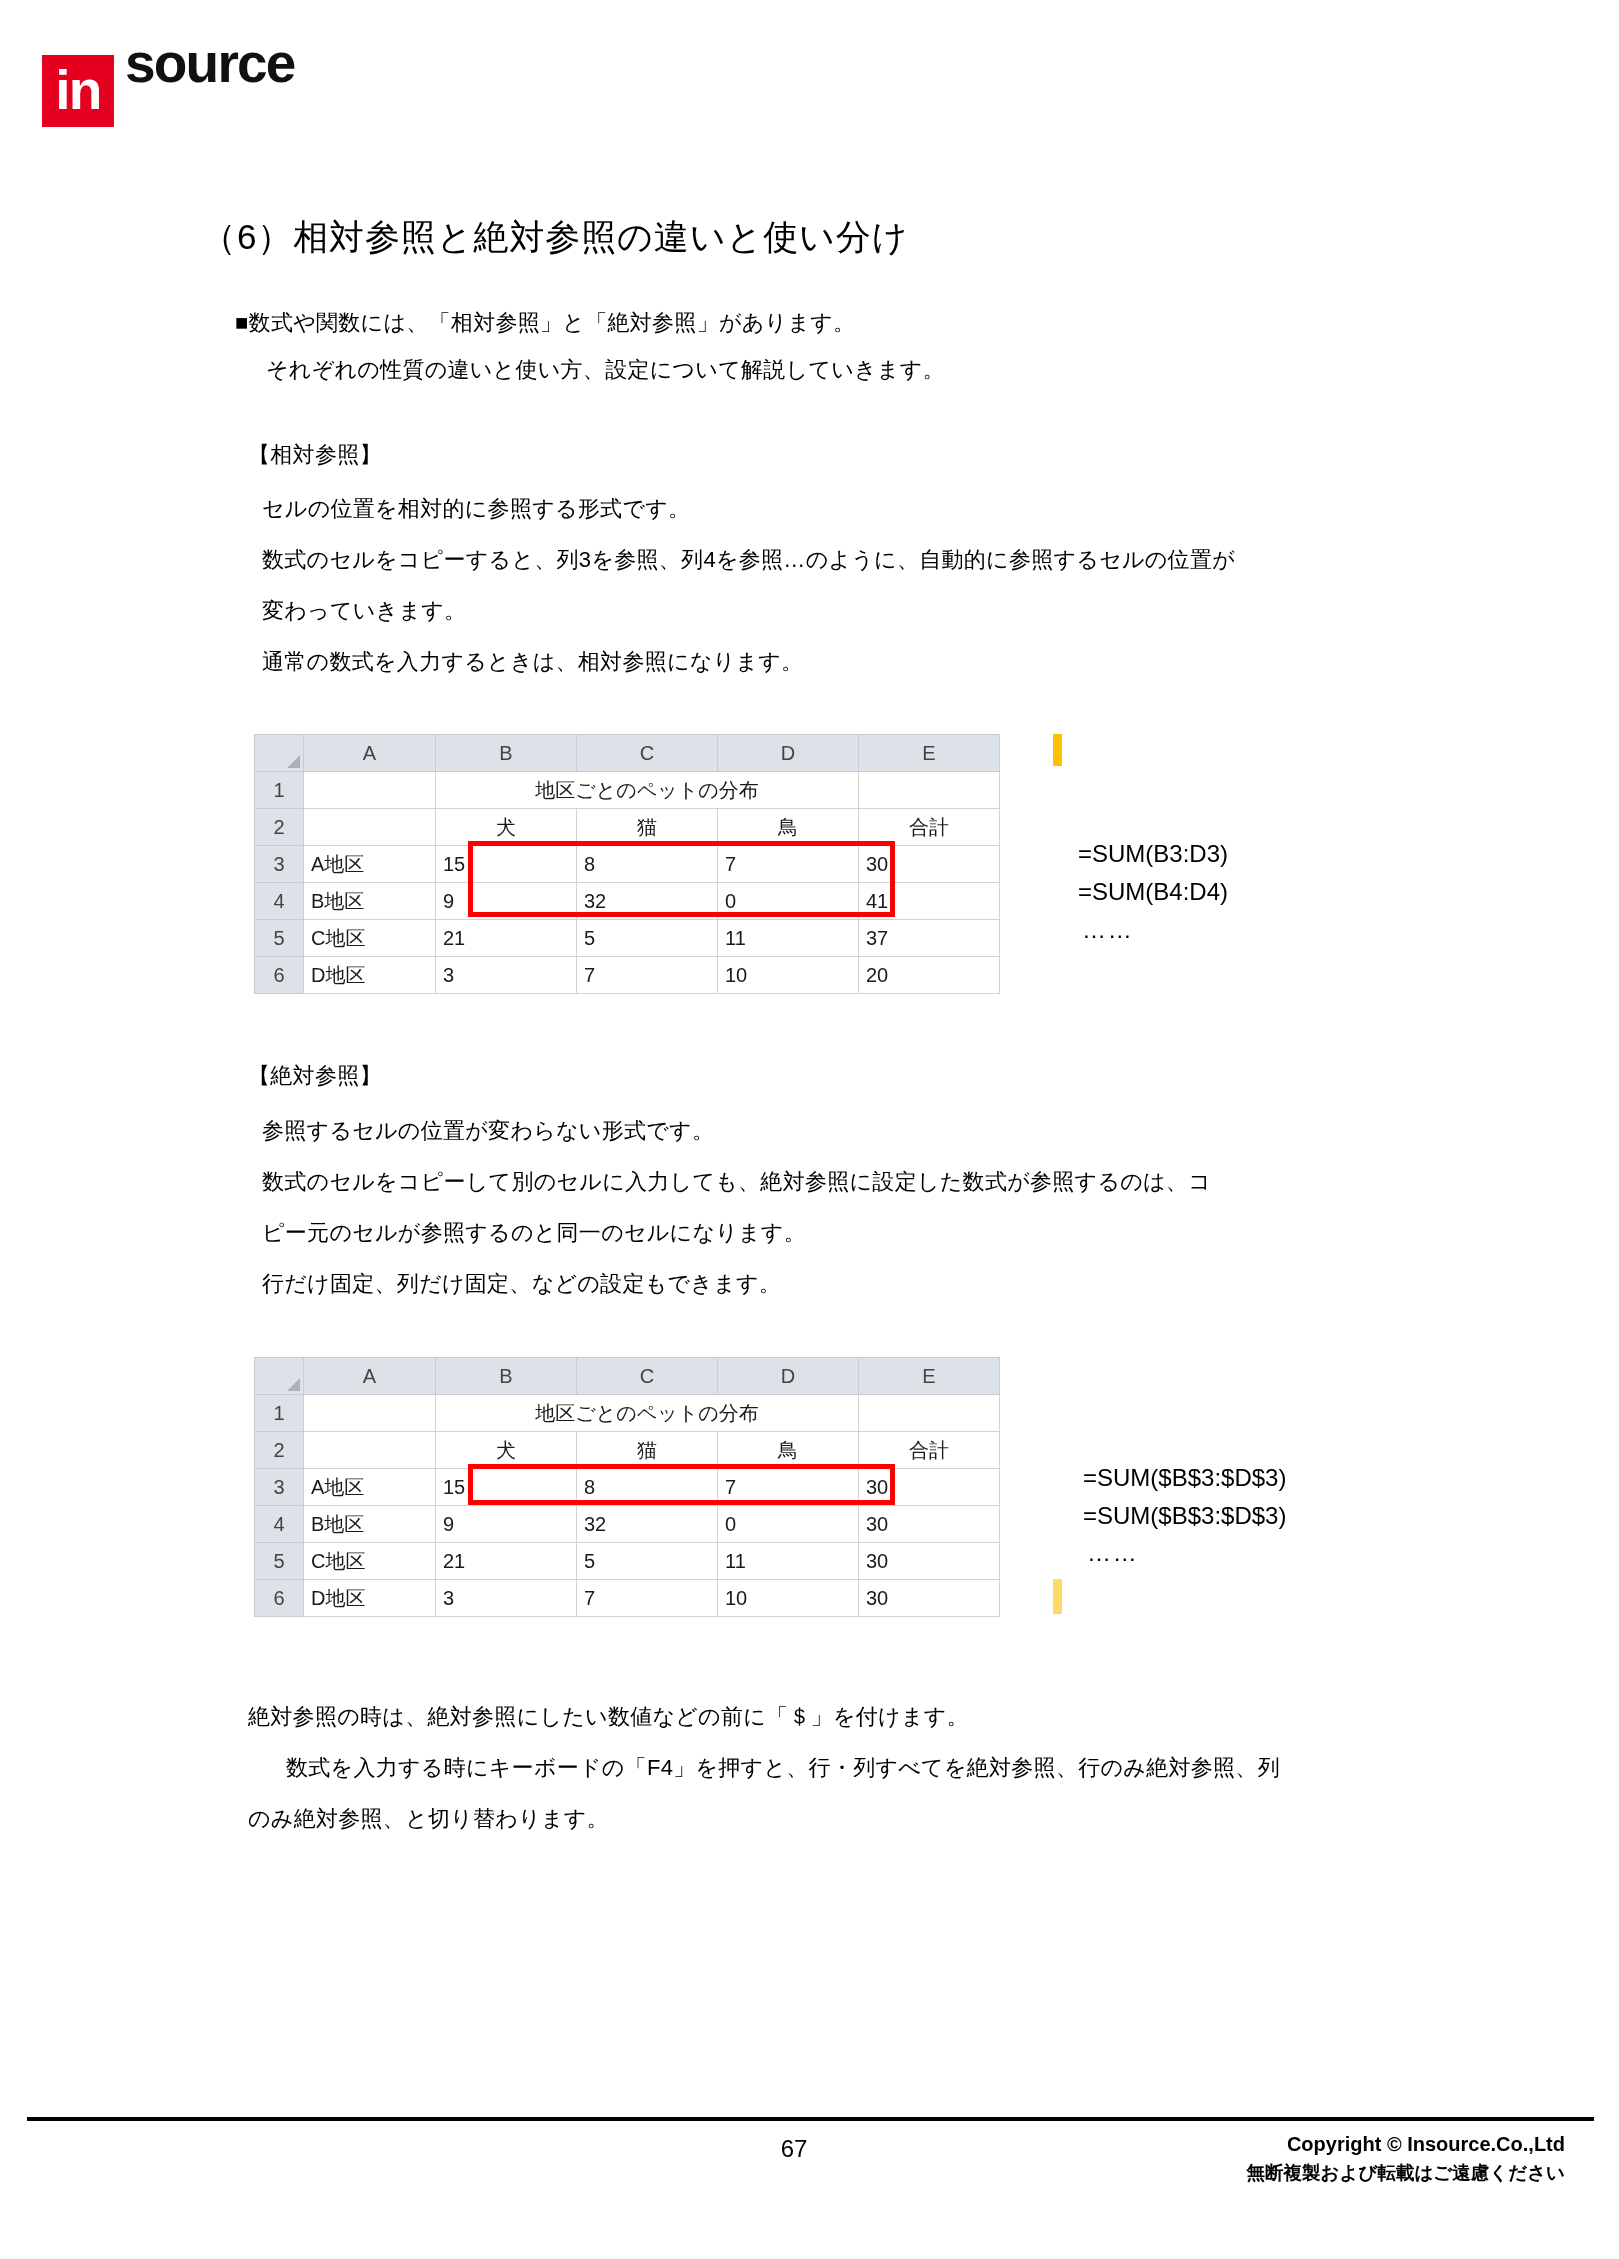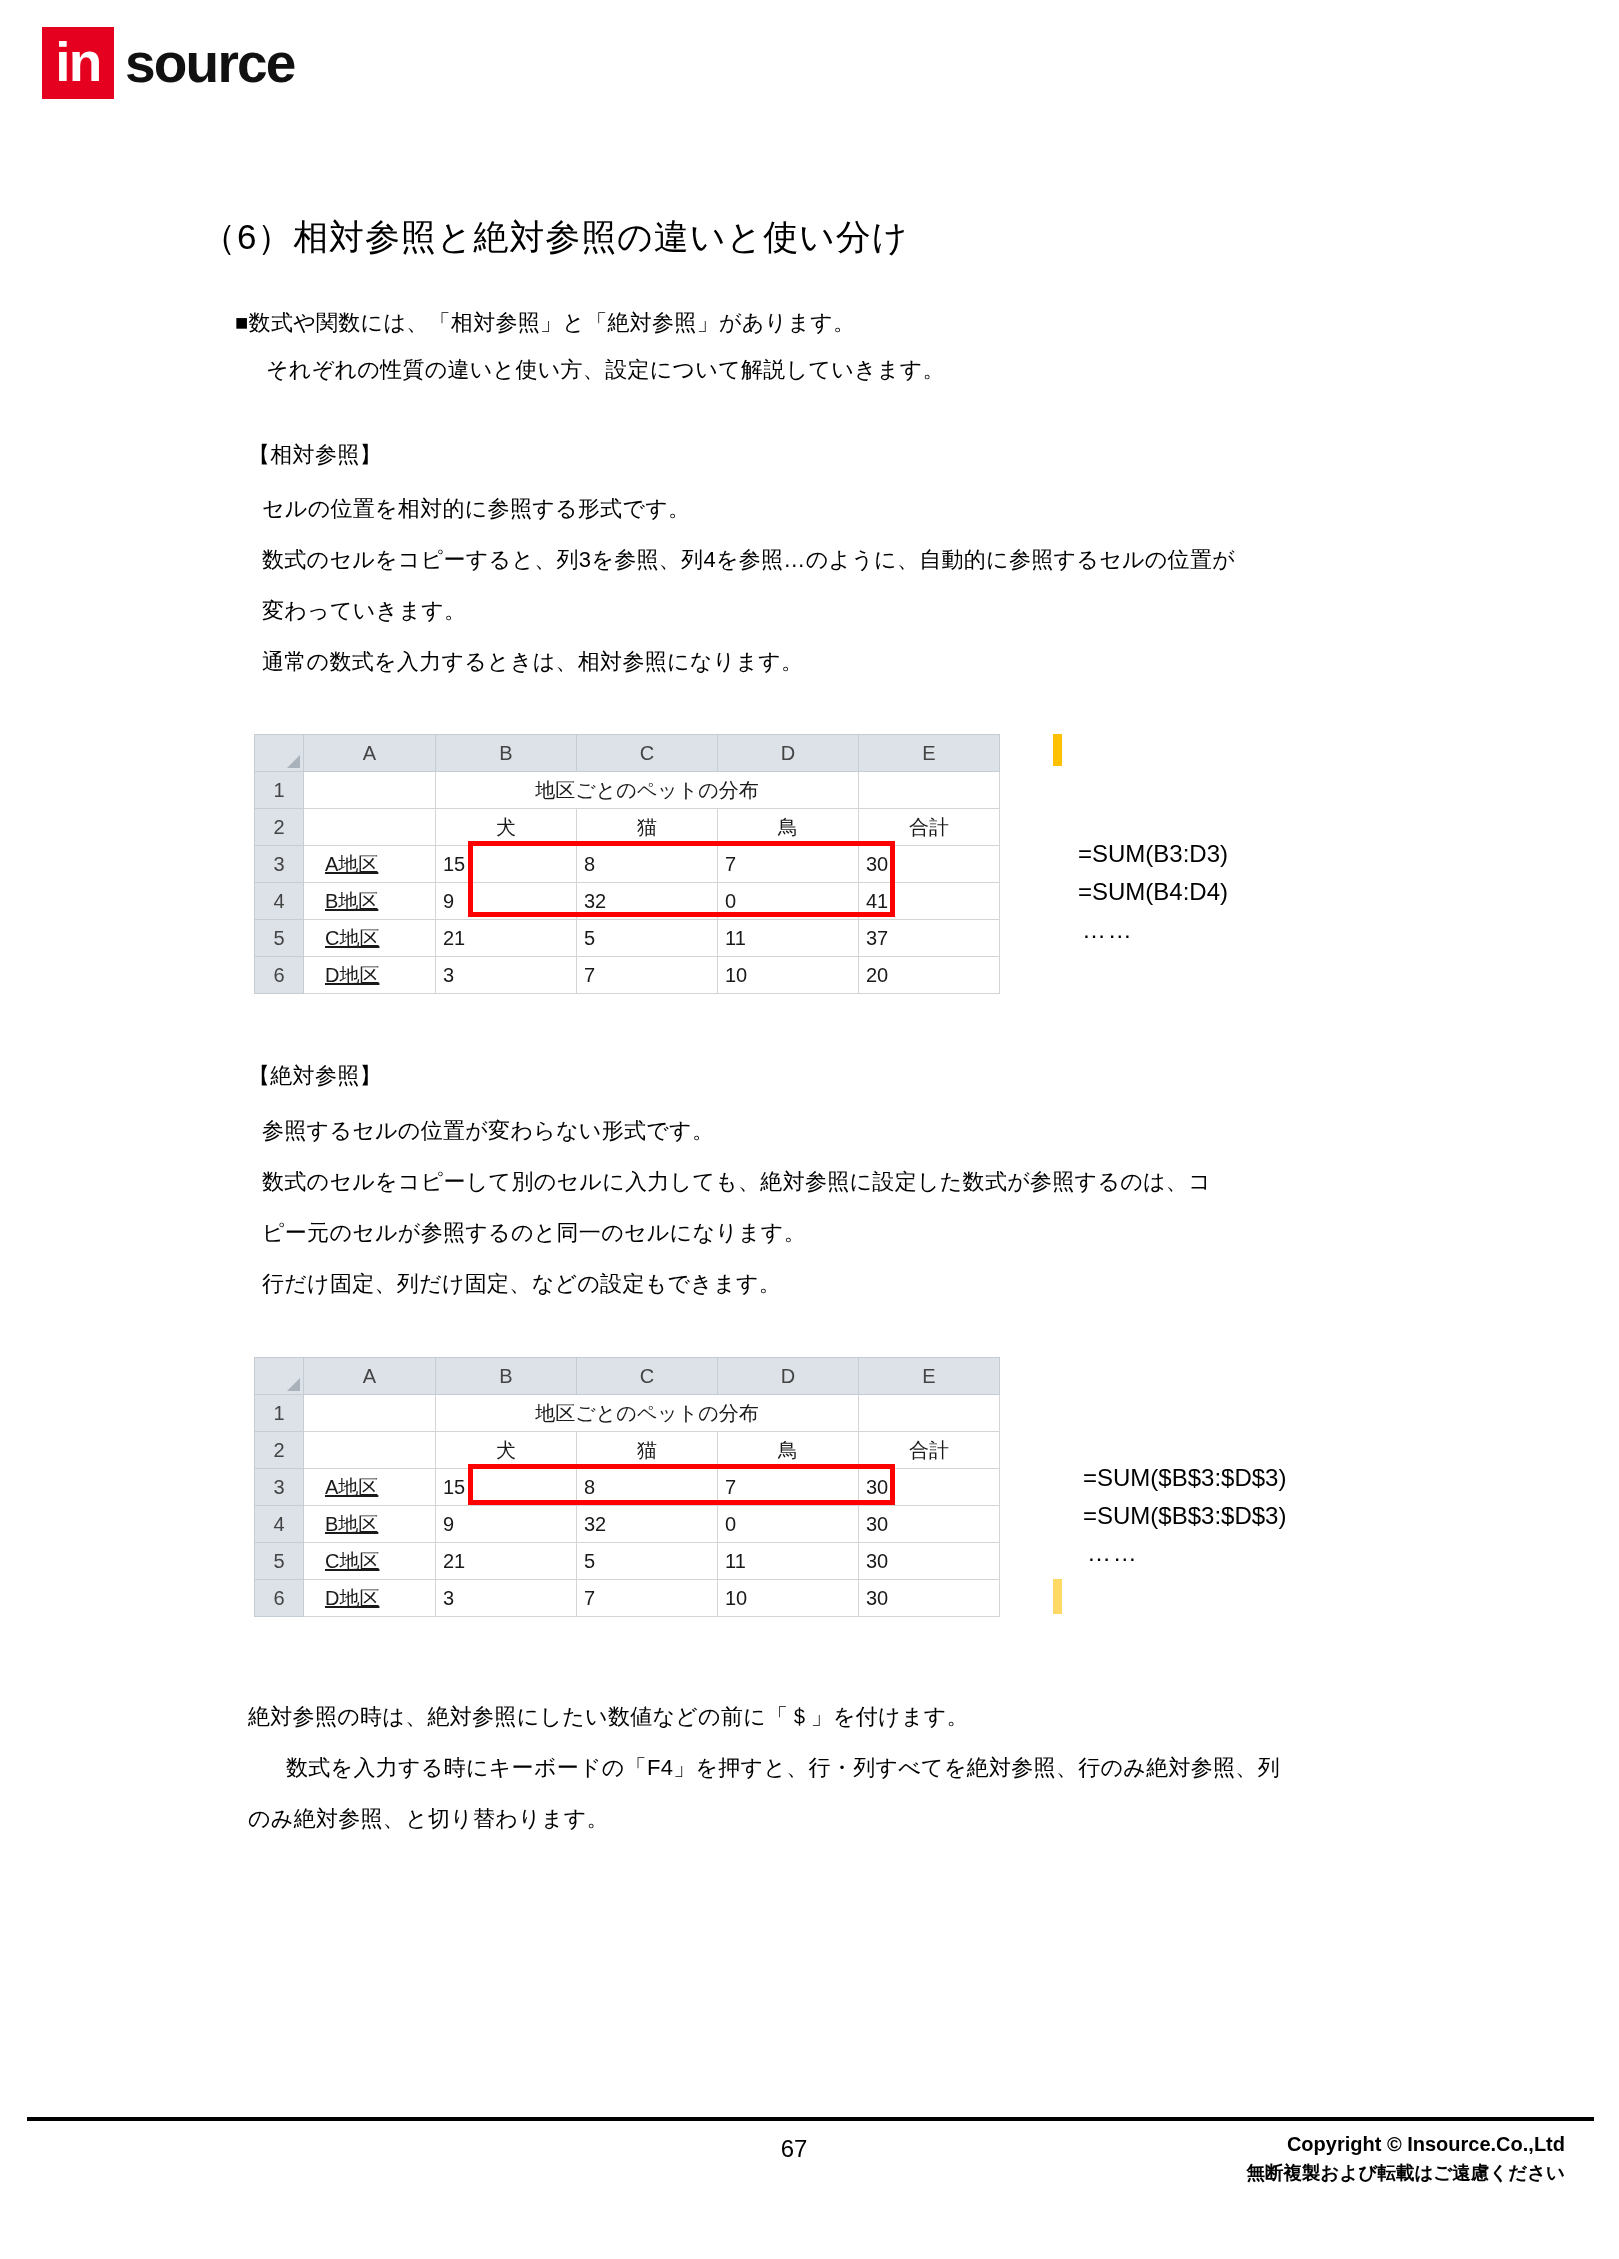--- a/index.html
+++ b/index.html
@@ -23,20 +23,21 @@
     align-items: stretch;
     height: 72px;
   }
   #logo-in-box {
     background: #e60020;
     width: 72px;
     height: 72px;
     display: flex;
     align-items: center;
     justify-content: center;
+    margin-top: 28px;
   }
   #logo-in-text {
     color: #ffffff;
     font-size: 55px;
     font-weight: bold;
     line-height: 1;
     letter-spacing: -1.8px;
     font-family: "Liberation Sans", sans-serif;
   }
   #logo-source-text {
@@ -99,21 +100,21 @@
     position: absolute;
     right: 3.5px;
     bottom: 3.5px;
     width: 0; height: 0;
     border-left: 13.2px solid transparent;
     border-bottom: 13.2px solid #a9b2bb;
   }
   .xl-table td.colhead { height: 32px; }
   .xl-table td.num { text-align: left; padding-right: 8.8px; }
   .xl-table td.center { text-align: center; }
-  .xl-table td.left { text-align: left; padding-left: 21px; text-decoration: underline; }
+  .xl-table td.left { text-align: left; padding-left: 7px; }
   .xl-table td.title-cell { text-align: center; }
   .xl-table td.blank { }
   .xl-edge {
     position: absolute;
     width: 8.8px;
     background: #ffc000;
   }
 
   .redbox {
     position: absolute;

